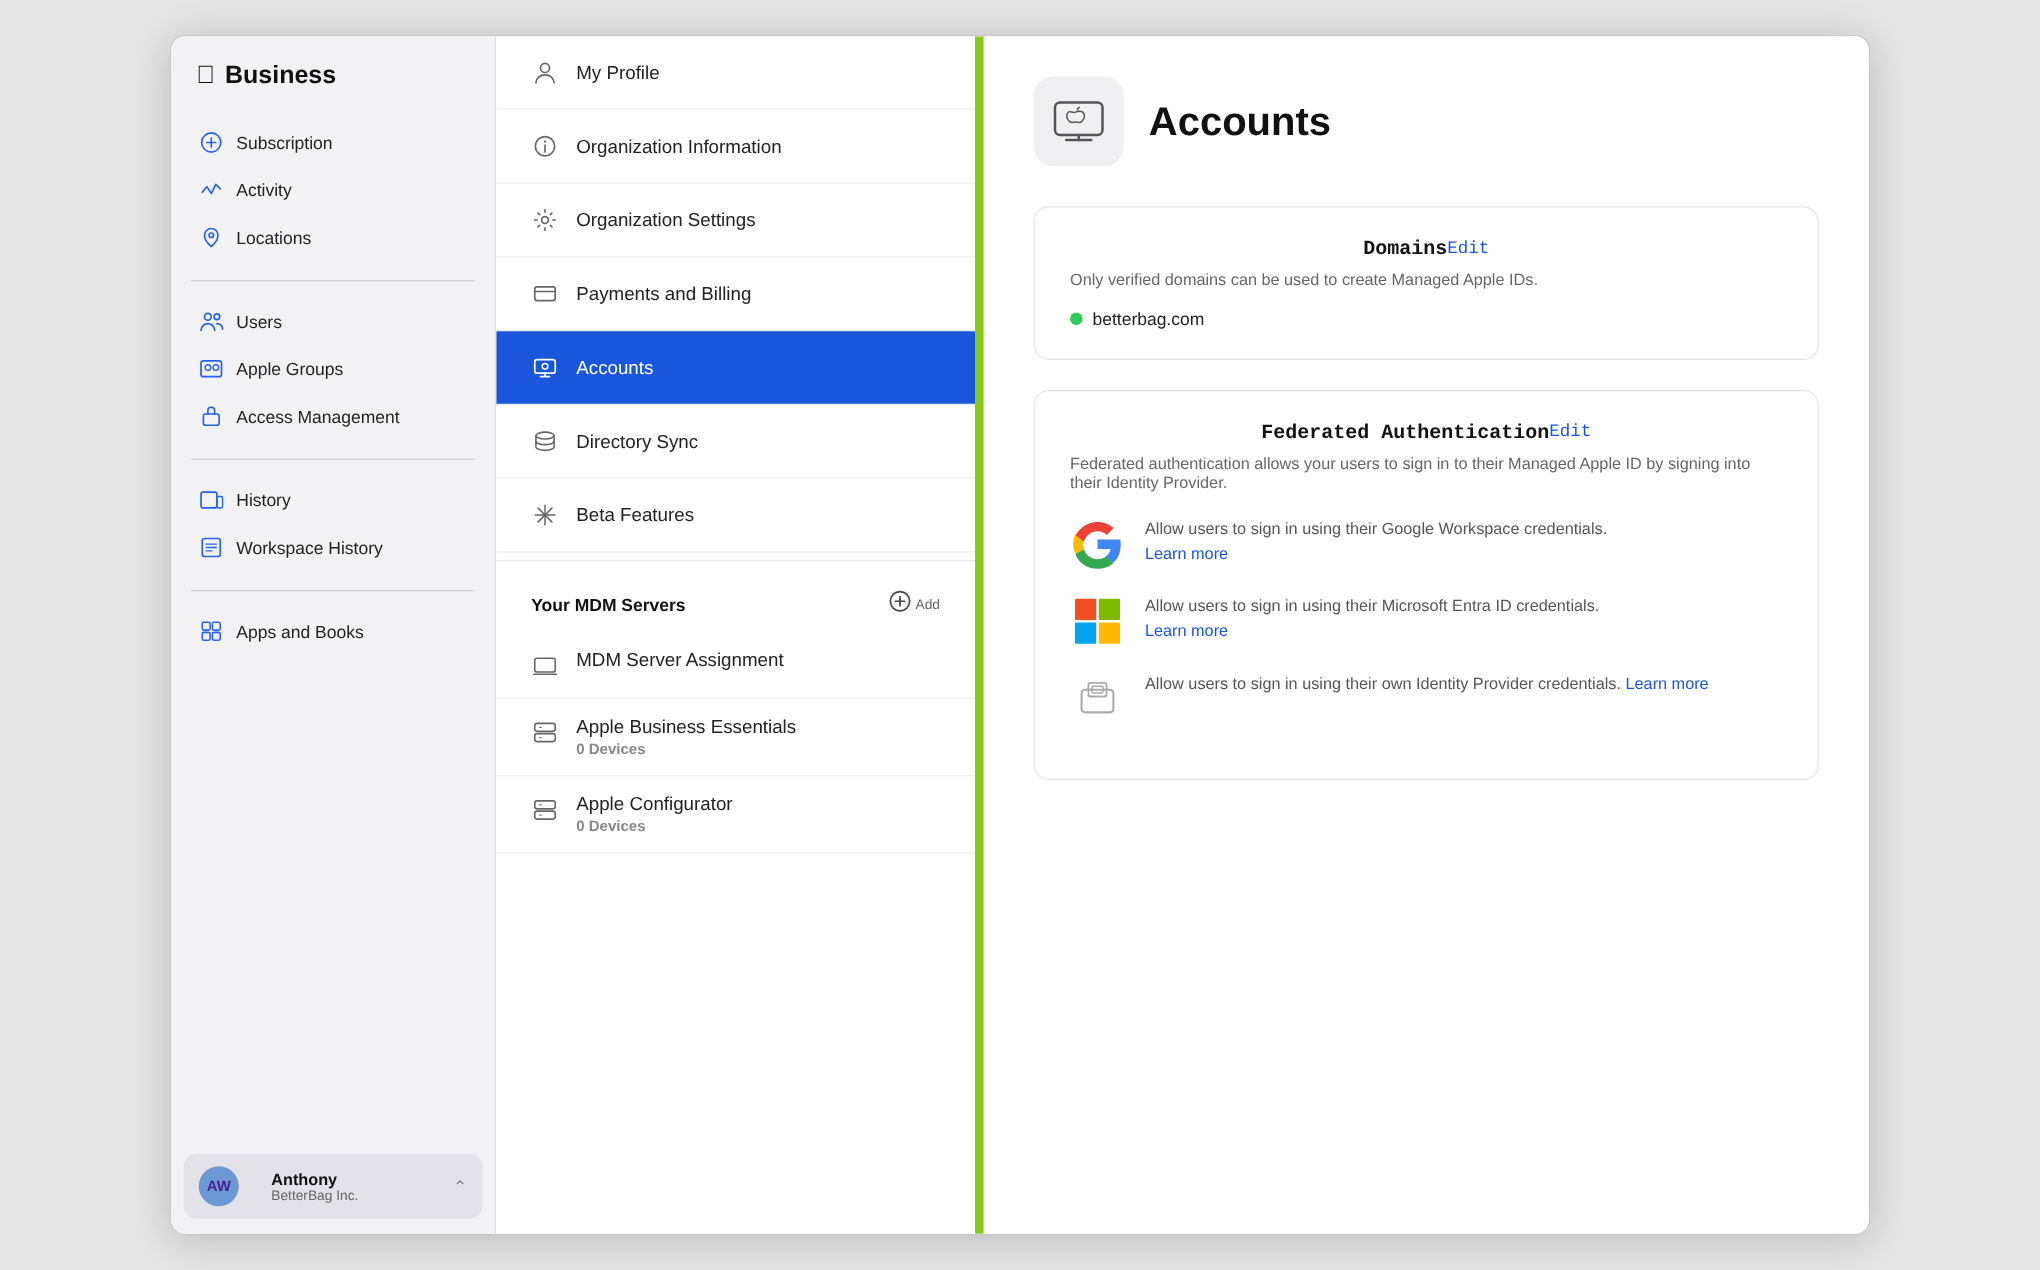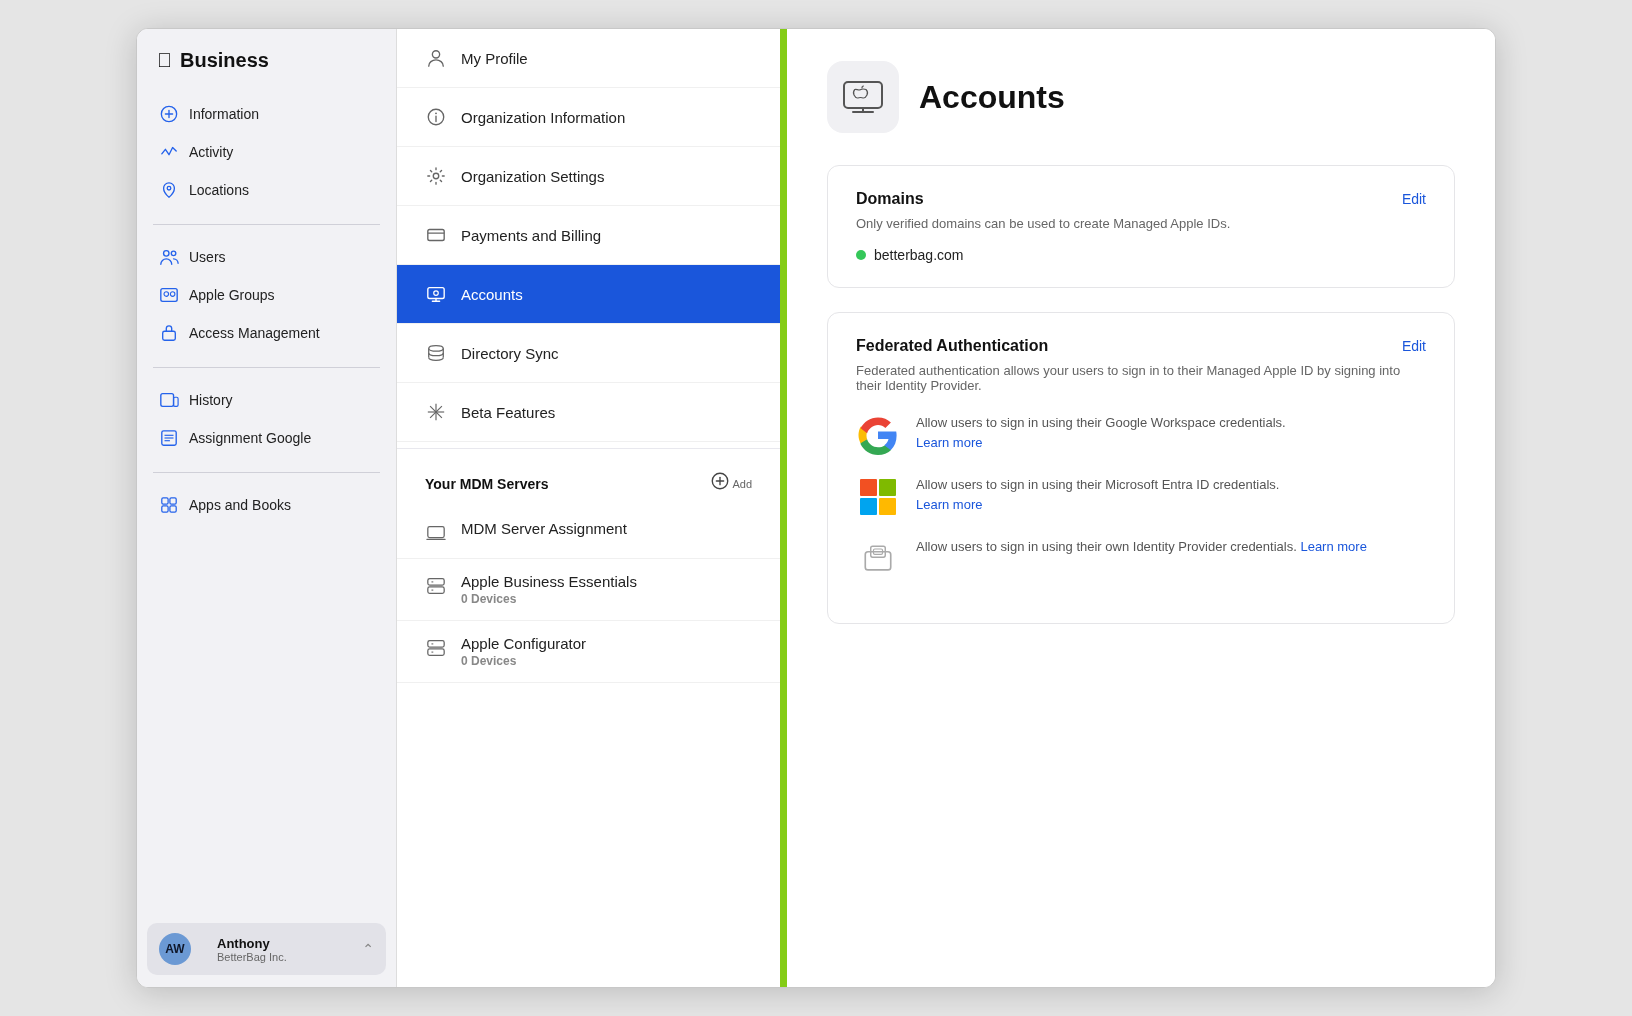--- a/index.html
+++ b/index.html
@@ -88,21 +88,21 @@
       background: #e2e2e8;
       border-radius: 10px;
       padding: 10px 12px;
       cursor: pointer;
     }
     .user-avatar {
       width: 32px;
       height: 32px;
       border-radius: 50%;
       background: #6b99d4;
-      color: #0f172a;
+      color: #4c1d95;
       display: flex;
       align-items: center;
       justify-content: center;
       font-size: 12px;
       font-weight: 700;
       flex-shrink: 0;
     }
     .user-info { flex: 1; min-width: 0; margin-left: 16px; }
     .user-name { font-size: 13px; font-weight: 600; color: #111; }
     .user-org { font-size: 11px; color: #666; }
@@ -225,22 +225,23 @@
     .section-card {
       background: #fff;
       border: 1px solid #e5e5e8;
       border-radius: 12px;
       padding: 24px 28px;
       margin-bottom: 24px;
     }
     .section-header {
       display: flex;
       align-items: center;
-      justify-content: space-between;
+      justify-content: center;
       margin-bottom: 8px;
+      font-family: Liberation Mono, monospace;
     }
     .section-title {
       font-size: 16px;
       font-weight: 700;
       color: #111;
     }
     .edit-link {
       font-size: 14px;
       color: #1a56db;
       cursor: pointer;
@@ -321,21 +322,21 @@
 
     <div class="sidebar-section">
       <div class="sidebar-item">
         <span class="icon">
           <svg width="18" height="18" viewBox="0 0 20 20" fill="none">
             <circle cx="10" cy="10" r="8.5" stroke="#2563eb" stroke-width="1.5"></circle>
             <line x1="10" y1="6" x2="10" y2="14" stroke="#2563eb" stroke-width="1.5" stroke-linecap="round"></line>
             <line x1="6" y1="10" x2="14" y2="10" stroke="#2563eb" stroke-width="1.5" stroke-linecap="round"></line>
           </svg>
         </span>
-        <span>Information</span>
+        <span>Subscription</span>
       </div>
       <div class="sidebar-item">
         <span class="icon">
           <svg width="18" height="18" viewBox="0 0 20 20" fill="none">
             <polyline points="2,12 6,7 10,13 14,5 18,9" stroke="#2563eb" stroke-width="1.5" fill="none" stroke-linecap="round" stroke-linejoin="round"></polyline>
           </svg>
         </span>
         <span>Activity</span>
       </div>
       <div class="sidebar-item">
@@ -398,21 +399,21 @@
       </div>
       <div class="sidebar-item">
         <span class="icon">
           <svg width="18" height="18" viewBox="0 0 20 20" fill="none">
             <rect x="2" y="2" width="16" height="16" rx="2" stroke="#2563eb" stroke-width="1.5" fill="none"></rect>
             <line x1="5" y1="7" x2="15" y2="7" stroke="#2563eb" stroke-width="1.3"></line>
             <line x1="5" y1="10" x2="15" y2="10" stroke="#2563eb" stroke-width="1.3"></line>
             <line x1="5" y1="13" x2="11" y2="13" stroke="#2563eb" stroke-width="1.3"></line>
           </svg>
         </span>
-        <span>Assignment Google</span>
+        <span>Workspace History</span>
       </div>
     </div>
 
     <div class="sidebar-divider"></div>
 
     <div class="sidebar-section">
       <div class="sidebar-item">
         <span class="icon">
           <svg width="18" height="18" viewBox="0 0 20 20" fill="none">
             <rect x="2" y="2" width="7" height="7" rx="1.5" stroke="#2563eb" stroke-width="1.4" fill="none"></rect>

